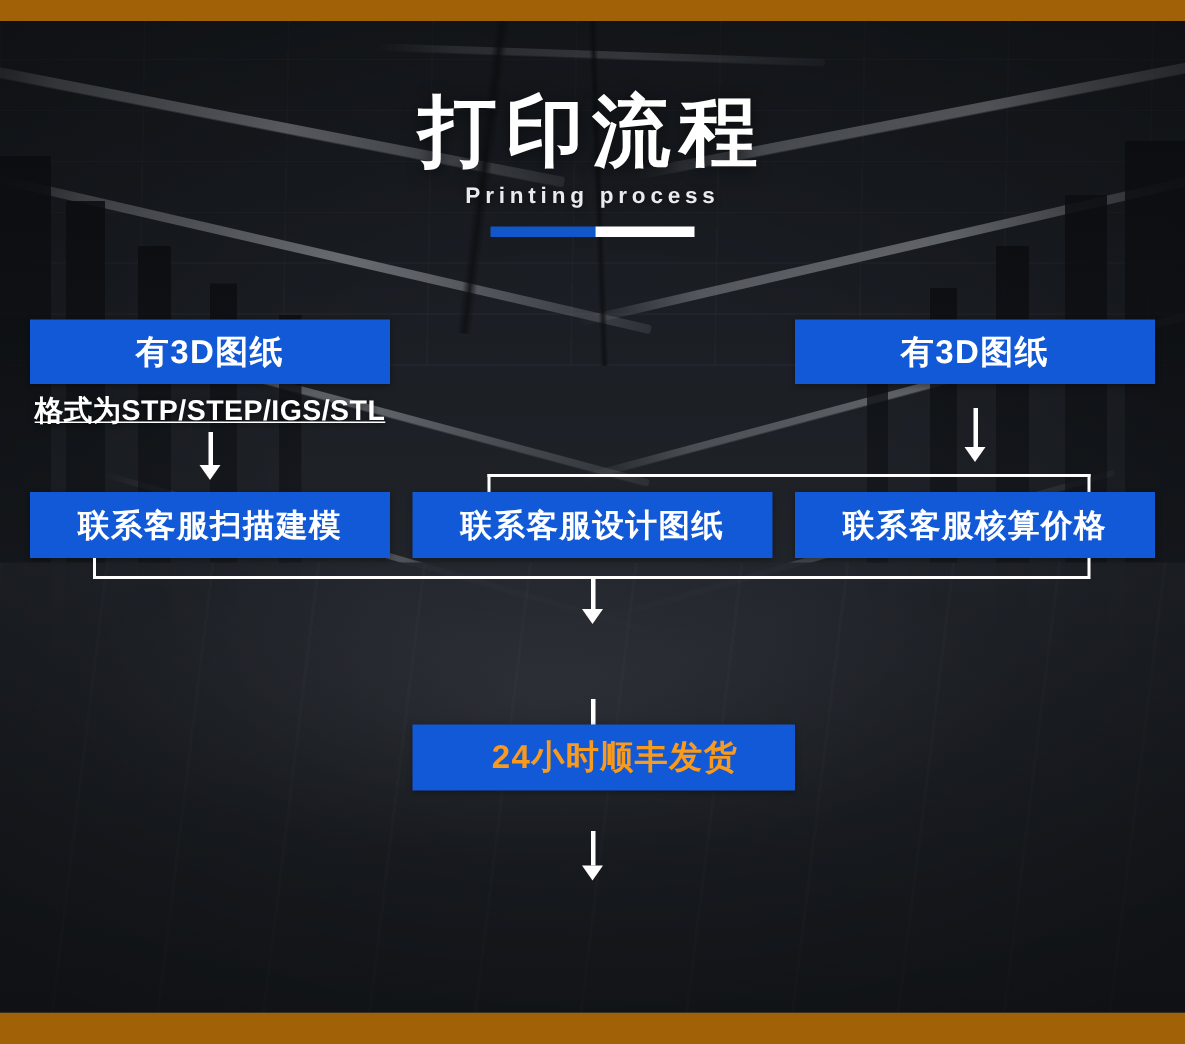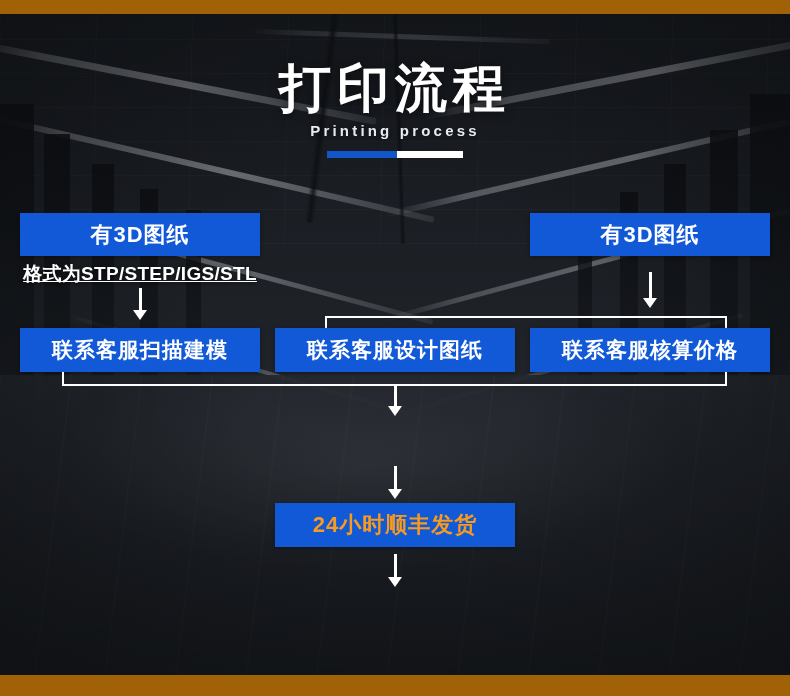--- a/index.html
+++ b/index.html
@@ -192,21 +192,21 @@
     <div class="shaft" style="height:20px;"></div>
     <div class="head"></div>
   </div>
 
 
   <div class="arrow" style="left:388px;top:466px;">
     <div class="shaft" style="height:23px;"></div>
     <div class="head"></div>
   </div>
 
-  <div class="box orange" style="left:275px;top:503px;width:240px;height:44px;">24小时顺丰发货</div>
+  <div class="box orange" style="left:275px;top:483px;width:240px;height:44px;padding-left:15px;">24小时顺丰发货</div>
 
   <div class="arrow" style="left:388px;top:554px;">
     <div class="shaft" style="height:23px;"></div>
     <div class="head"></div>
   </div>
 
 
 </div>
 
 </body></html>

